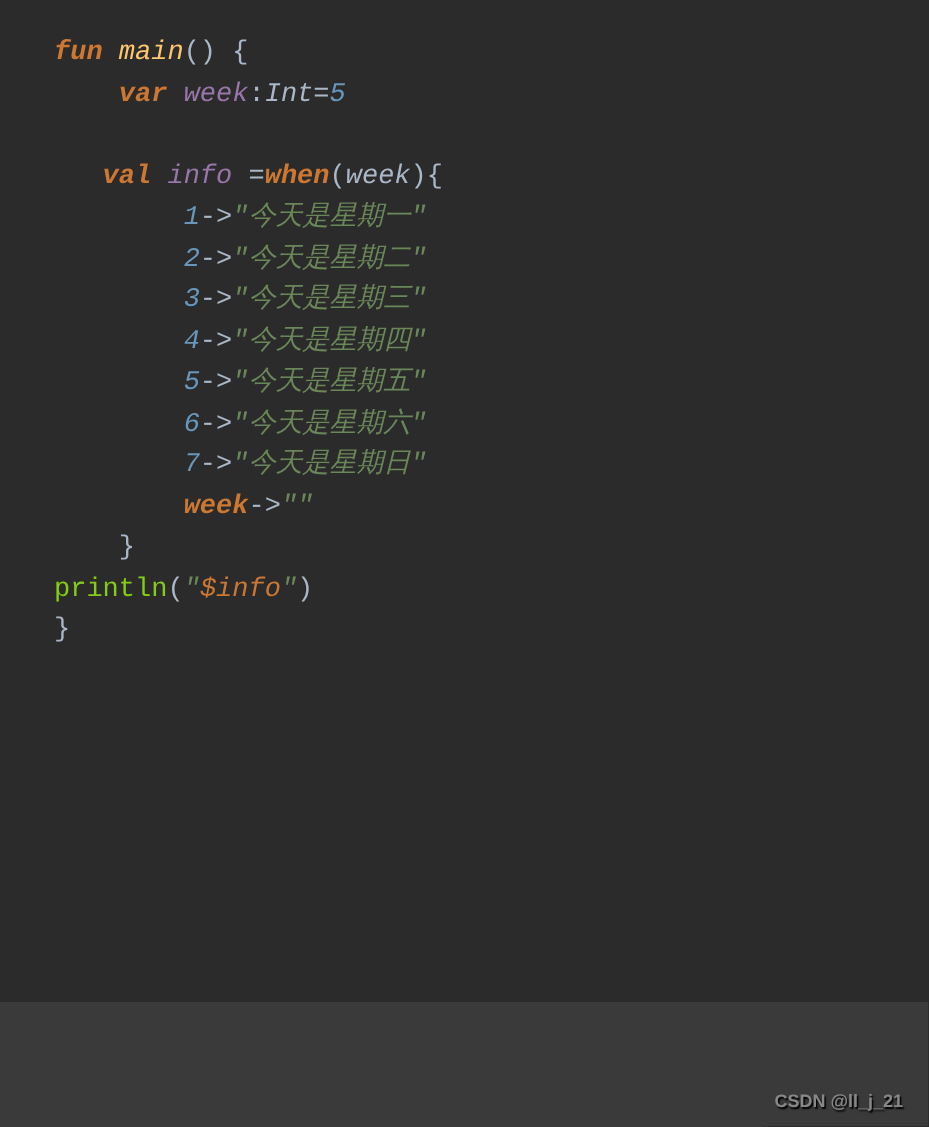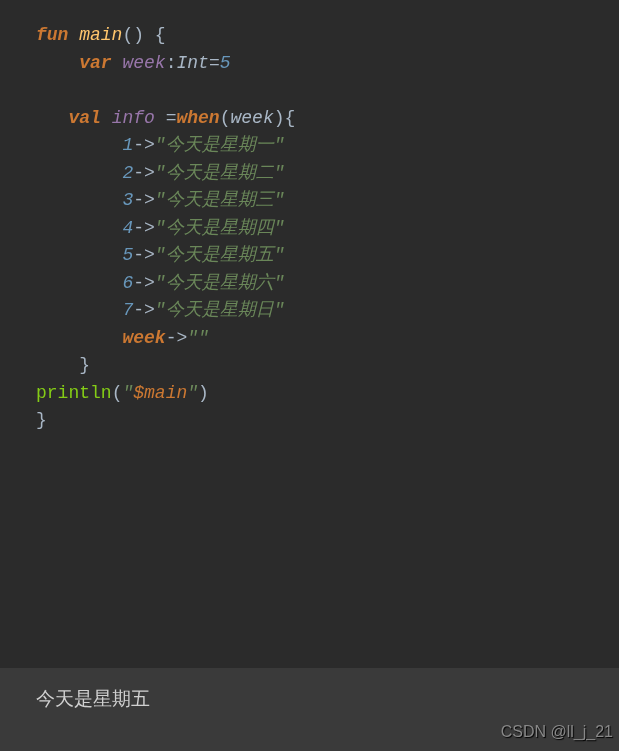--- a/index.html
+++ b/index.html
@@ -38,45 +38,45 @@
     .kw-nobold { color: #cc7832; }
     .fn-name { color: #ffc66d; font-style: italic; }
     .var-name { color: #9876aa; font-style: italic; }
     .type { color: #a9b7c6; text-align: right; }
     .num { color: #6897bb; }
     .str { color: #6a8759; }
     .punct { color: #a9b7c6; font-style: normal;}
     .watermark {
       position: absolute;
       bottom: 10px;
-      right: 6px;
+      right: 17px;
       color: #888;
-      font-size: 16px;
+      font-size: 12px;
       font-style: normal;
       font-family: sans-serif;
       text-shadow: 1px 1px 1px #000;
+      font-weight: bold;
     }
   </style>
 </head>
 <body>
 
 <div class="code-area">
   <div class="line"><span class="kw">fun</span><span> </span><span class="fn-name">main</span><span class="punct">() {</span></div>
   <div class="line"><span>    </span><span class="kw">var</span><span> </span><span class="var-name">week</span><span class="punct">:</span><span class="type">Int</span><span class="punct">=</span><span class="num">5</span></div>
   <div class="line"><span></span>&nbsp;</div>
   <div class="line"><span>   </span><span class="kw">val</span><span> </span><span class="var-name">info</span><span> </span><span class="punct">=</span><span class="kw">when</span><span class="punct">(</span><span>week</span><span class="punct">)</span><span class="punct">{</span></div>
   <div class="line"><span>        </span><span class="num">1</span><span class="punct">-&gt;</span><span class="str">"今天是星期一"</span></div>
   <div class="line"><span>        </span><span class="num">2</span><span class="punct">-&gt;</span><span class="str">"今天是星期二"</span></div>
   <div class="line"><span>        </span><span class="num">3</span><span class="punct">-&gt;</span><span class="str">"今天是星期三"</span></div>
   <div class="line"><span>        </span><span class="num">4</span><span class="punct">-&gt;</span><span class="str">"今天是星期四"</span></div>
   <div class="line"><span>        </span><span class="num">5</span><span class="punct">-&gt;</span><span class="str">"今天是星期五"</span></div>
   <div class="line"><span>        </span><span class="num">6</span><span class="punct">-&gt;</span><span class="str">"今天是星期六"</span></div>
   <div class="line"><span>        </span><span class="num">7</span><span class="punct">-&gt;</span><span class="str">"今天是星期日"</span></div>
   <div class="line"><span>        </span><span class="kw">week</span><span class="punct">-&gt;</span><span class="str">""</span></div>
   <div class="line"><span>    </span><span class="punct">}</span></div>
-  <div class="line"><span class="fn-name" style="font-style:normal;color:#84cc16">println</span><span class="punct">(</span><span class="str">"</span><span class="kw-nobold">$main</span><span class="str">"</span><span class="punct">)</span></div>
+  <div class="line"><span class="fn-name" style="font-style:normal;color:#84cc16">println</span><span class="punct">(</span><span class="str">"</span><span class="kw-nobold">$info</span><span class="str">"</span><span class="punct">)</span></div>
   <div class="line"><span class="punct">}</span></div>
 </div>
 
 <div class="output-area">
-  <span>今天是星期五</span>
   <div class="watermark">CSDN @ll_j_21</div>
 </div>
 
 </body></html>

